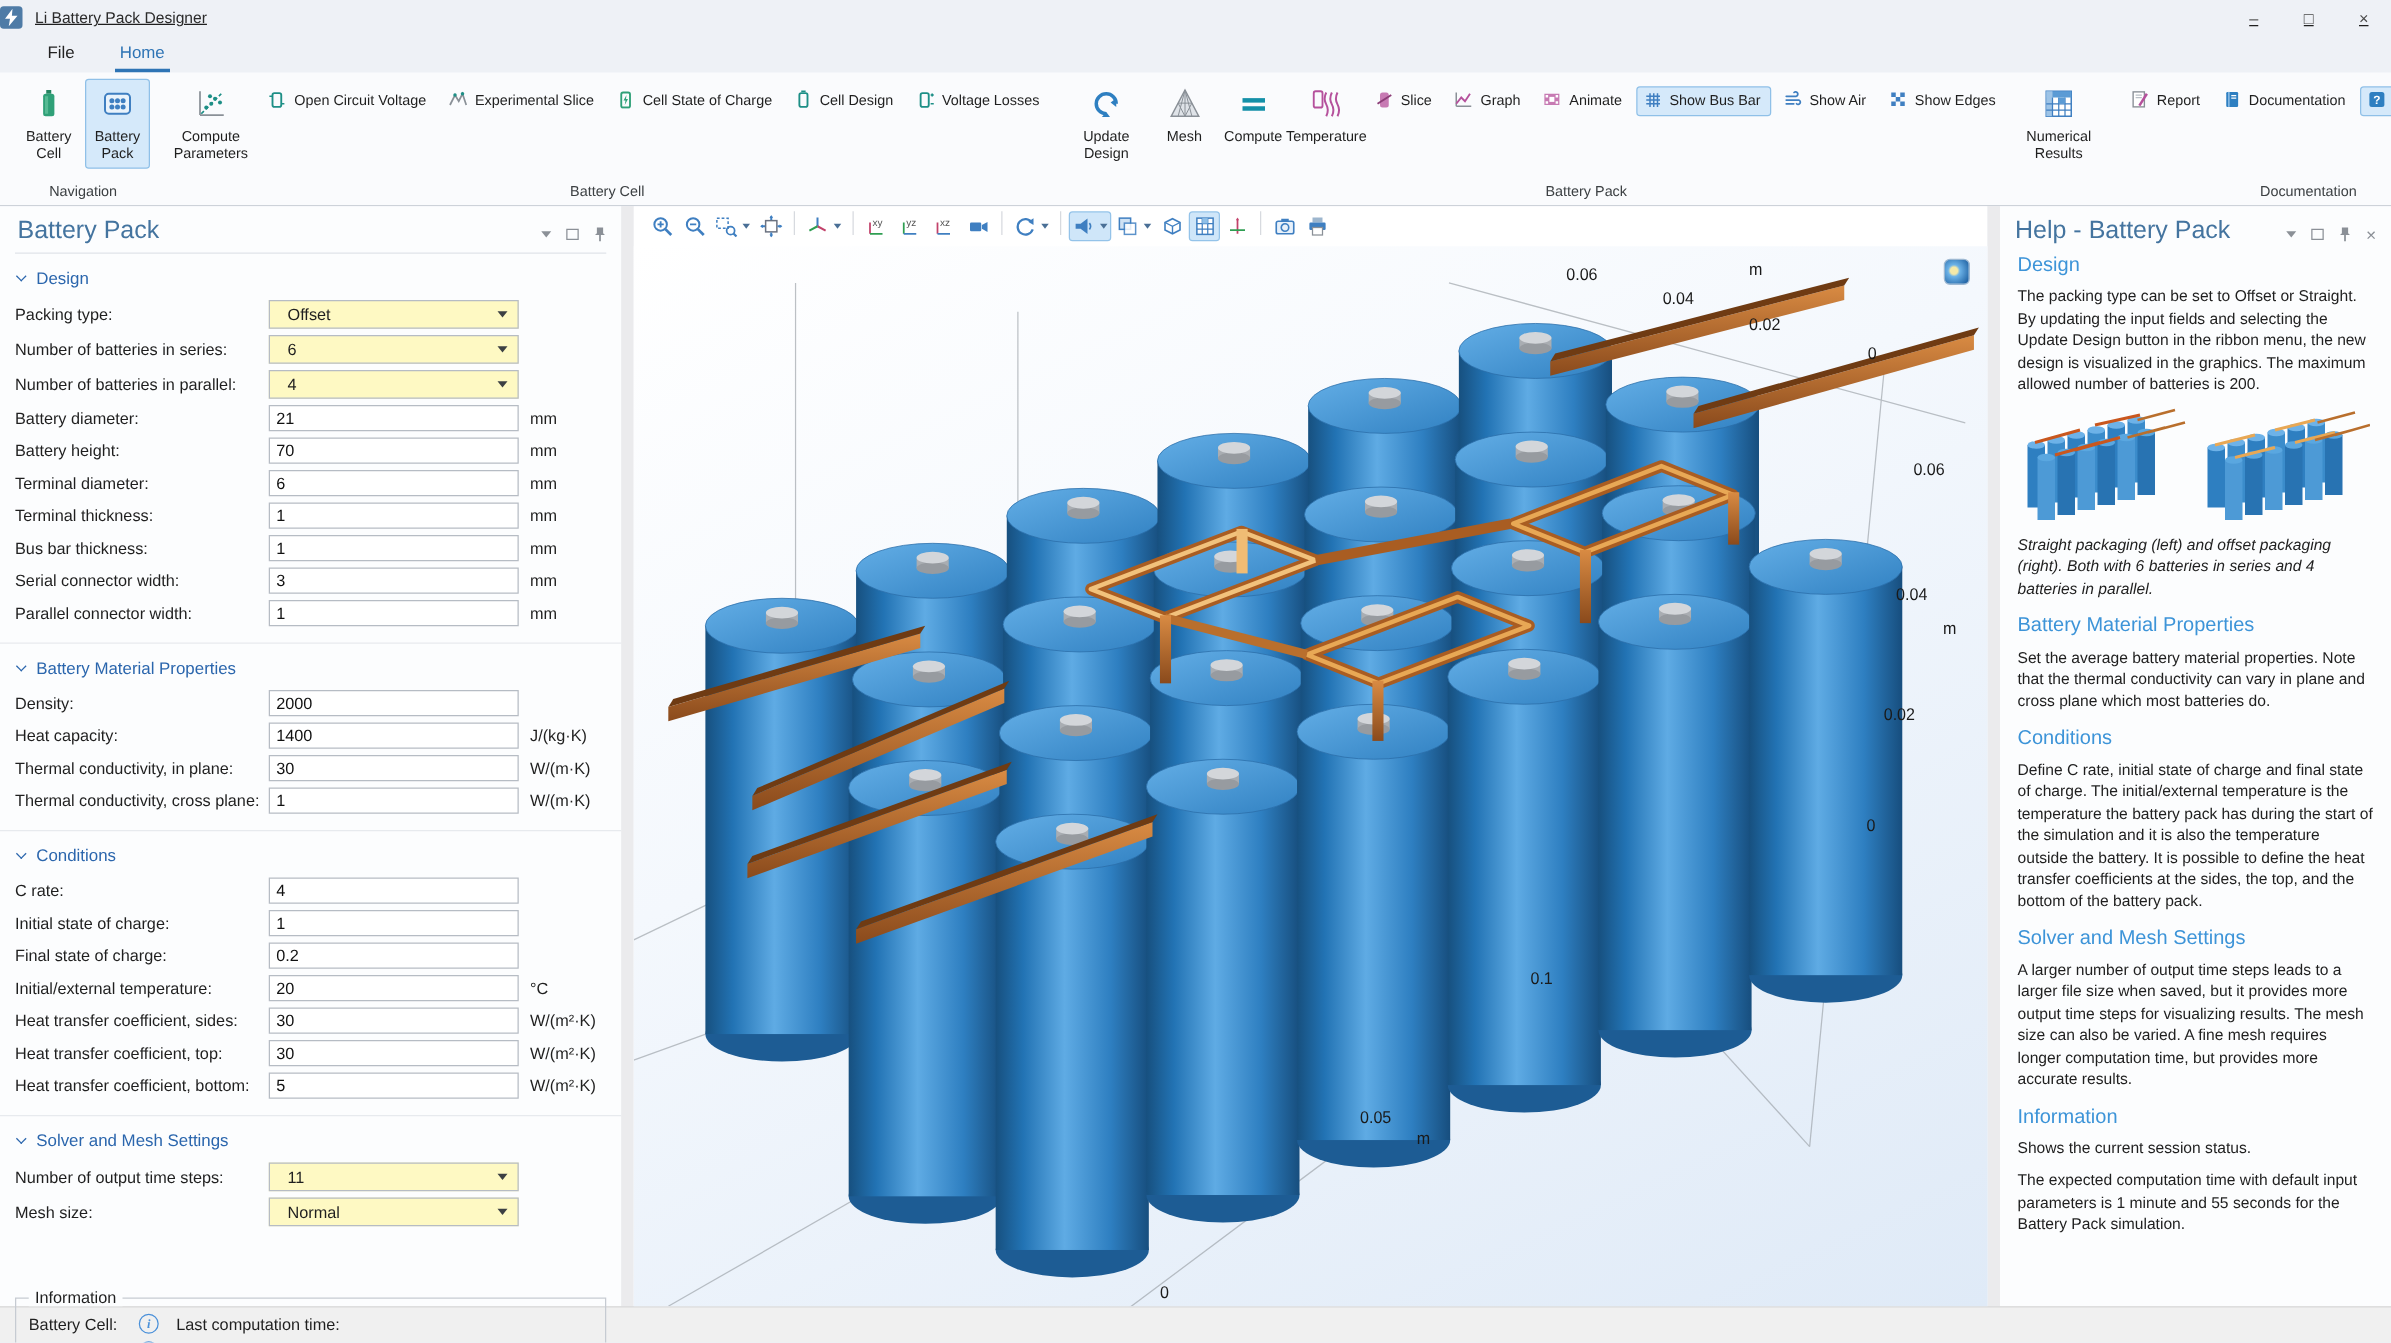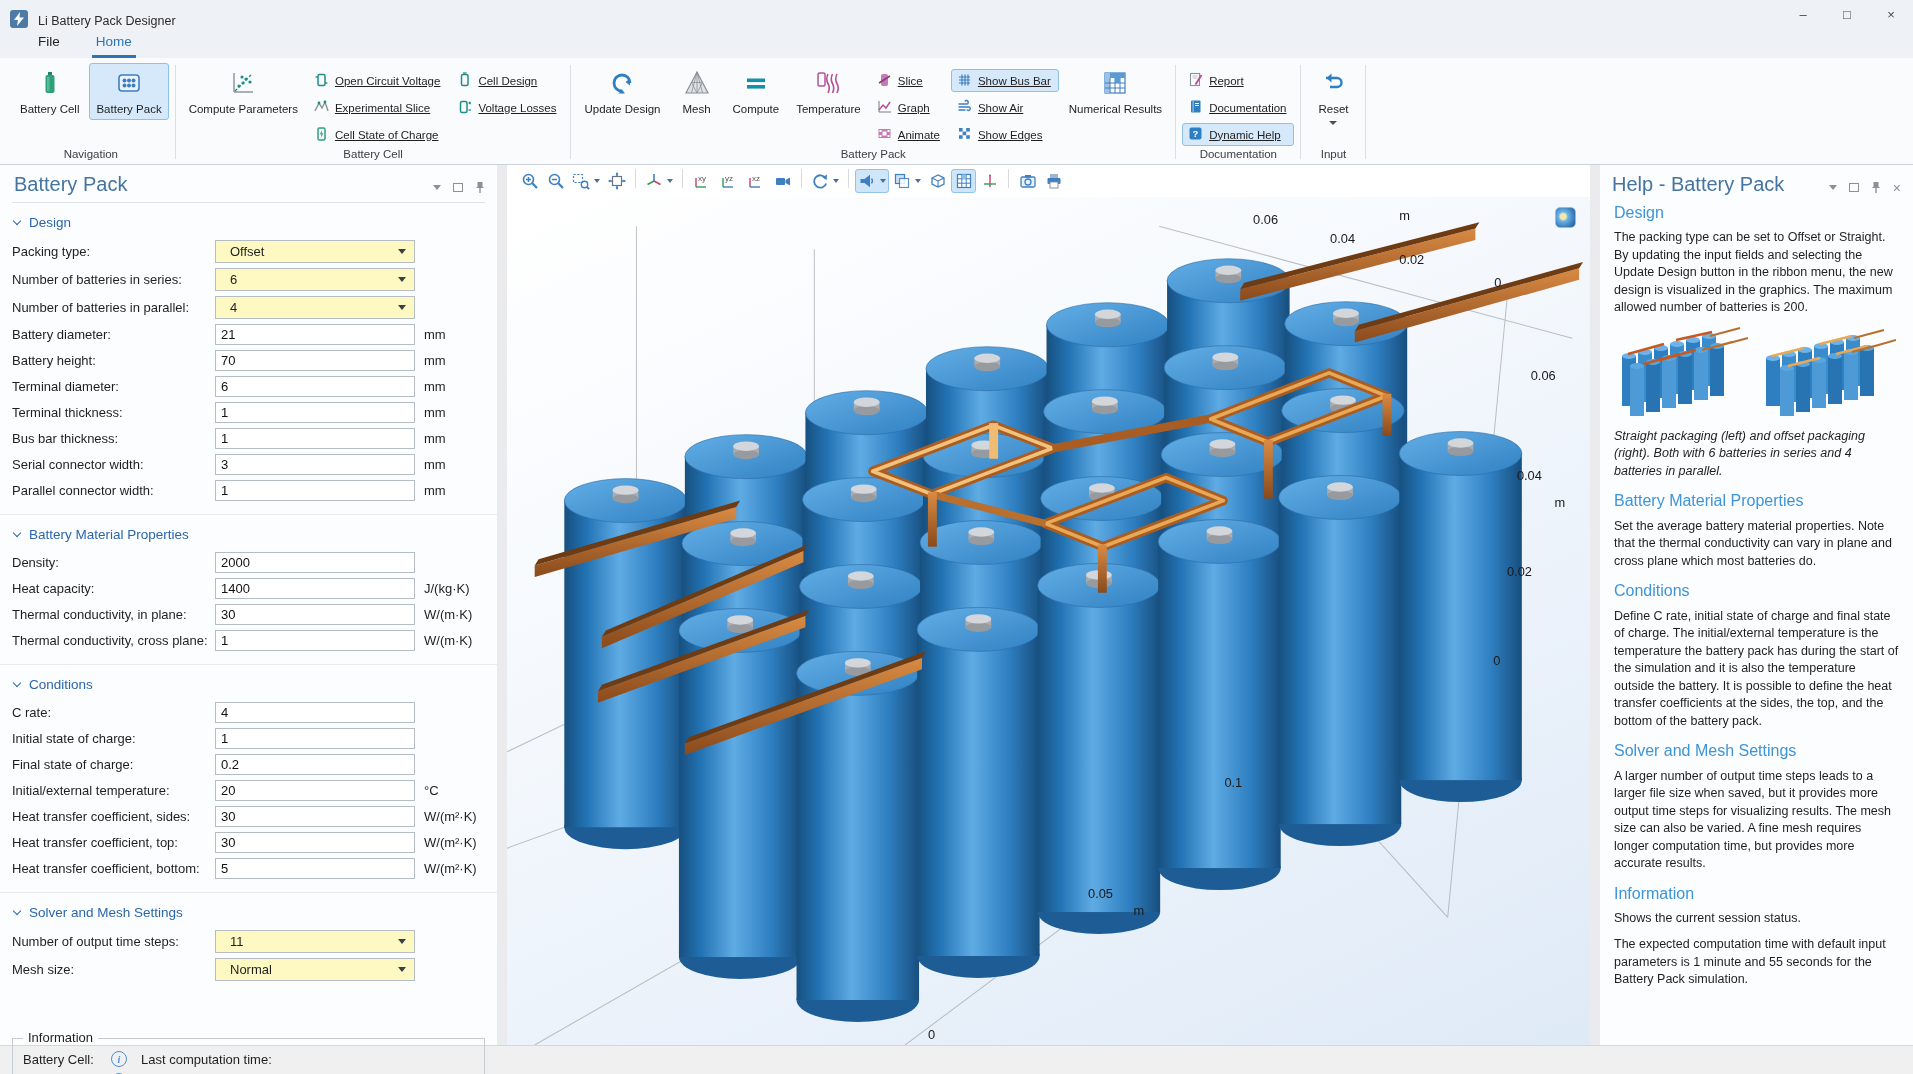--- a/index.html
+++ b/index.html
@@ -1,40 +1,40 @@
 <!DOCTYPE html>
 <html><head>
 <meta charset="utf-8">
 <style>
   html,body{margin:0;padding:0;width:1913px;height:1074px;overflow:hidden;
     font-family:"Liberation Sans",sans-serif;color:#1f1f1f;background:#eef1f6;}
   *{box-sizing:border-box;}
   .app{display:flex;flex-direction:column;width:1913px;height:1074px;}
 
   
-  .titlebar{height:28px;display:flex;align-items:flex-end;padding-left:10px;background:#eef1f6;flex:0 0 auto;}
+  .titlebar{height:28px;display:flex;align-items:center;padding-left:0;background:#eef1f6;flex:0 0 auto;text-decoration:underline;}
   .appicon{width:18px;height:18px;border-radius:3px;background:#4e7ba6;display:flex;align-items:center;justify-content:center;}
   .apptitle{font-size:12.5px;margin-left:10px;color:#2b2b2b;}
   .wctrls{margin-left:auto;display:flex;align-items:center;height:100%;}
   .wbtn{width:44px;height:100%;display:flex;align-items:center;justify-content:center;color:#4a4a4a;font-size:13px;}
 
   
   .menubar{height:30px;display:flex;align-items:flex-end;gap:28px;padding-left:34px;background:#eef1f6;flex:0 0 auto;}
   .tab{font-size:13.5px;padding:3px 4px 6px;color:#222;border-bottom:3px solid transparent;}
   .tab.active{color:#2e74b5;border-bottom-color:#2e74b5;}
 
   
   .ribbon{height:107px;background:#fafbfd;border-bottom:1px solid #cdd2d9;display:flex;align-items:stretch;padding:2px 4px 0 8px;flex:0 0 auto;}
   .rgroup{display:flex;flex-direction:column;}
   .rbody{display:flex;flex:1;align-items:flex-start;gap:3px;padding:3px 5px 0;}
   .rlabel{text-align:center;font-size:11.5px;color:#3c4043;padding:1px 0 4px;}
   .rsep{width:1px;background:#dcdfe4;margin:5px 1px;}
   .bigbtn{display:flex;flex-direction:column;align-items:center;gap:3px;padding:6px 6px 3px;border:1px solid transparent;border-radius:3px;min-width:52px;font-size:11.5px;text-align:center;line-height:1.18;color:#1f1f1f;}
   .bigbtn.active{background:#d5e9fa;border-color:#8fc0e8;}
-  .smallcol{display:flex;flex-direction:column;gap:4px;padding-top:6px;text-decoration:underline;}
+  .smallcol{display:flex;flex-direction:row;gap:4px;padding-top:6px;}
   .smallbtn{display:flex;align-items:center;gap:6px;font-size:11.5px;padding:2px 7px 2px 5px;border:1px solid transparent;border-radius:3px;white-space:nowrap;}
   .smallbtn.active{background:#d5e9fa;border-color:#8fc0e8;}
   .chevdn{width:0;height:0;border-left:4px solid transparent;border-right:4px solid transparent;border-top:4px solid #4a5058;margin-top:2px;}
 
   
   .main{flex:1;display:flex;min-height:0;}
   .vdiv{width:10px;background:#ebebed;flex:0 0 auto;}
   .panel{background:#fcfdfe;display:flex;flex-direction:column;min-height:0;}
   .panel-left{width:497px;flex:0 0 auto;}
   .panel-center{flex:1;background:#ffffff;}

